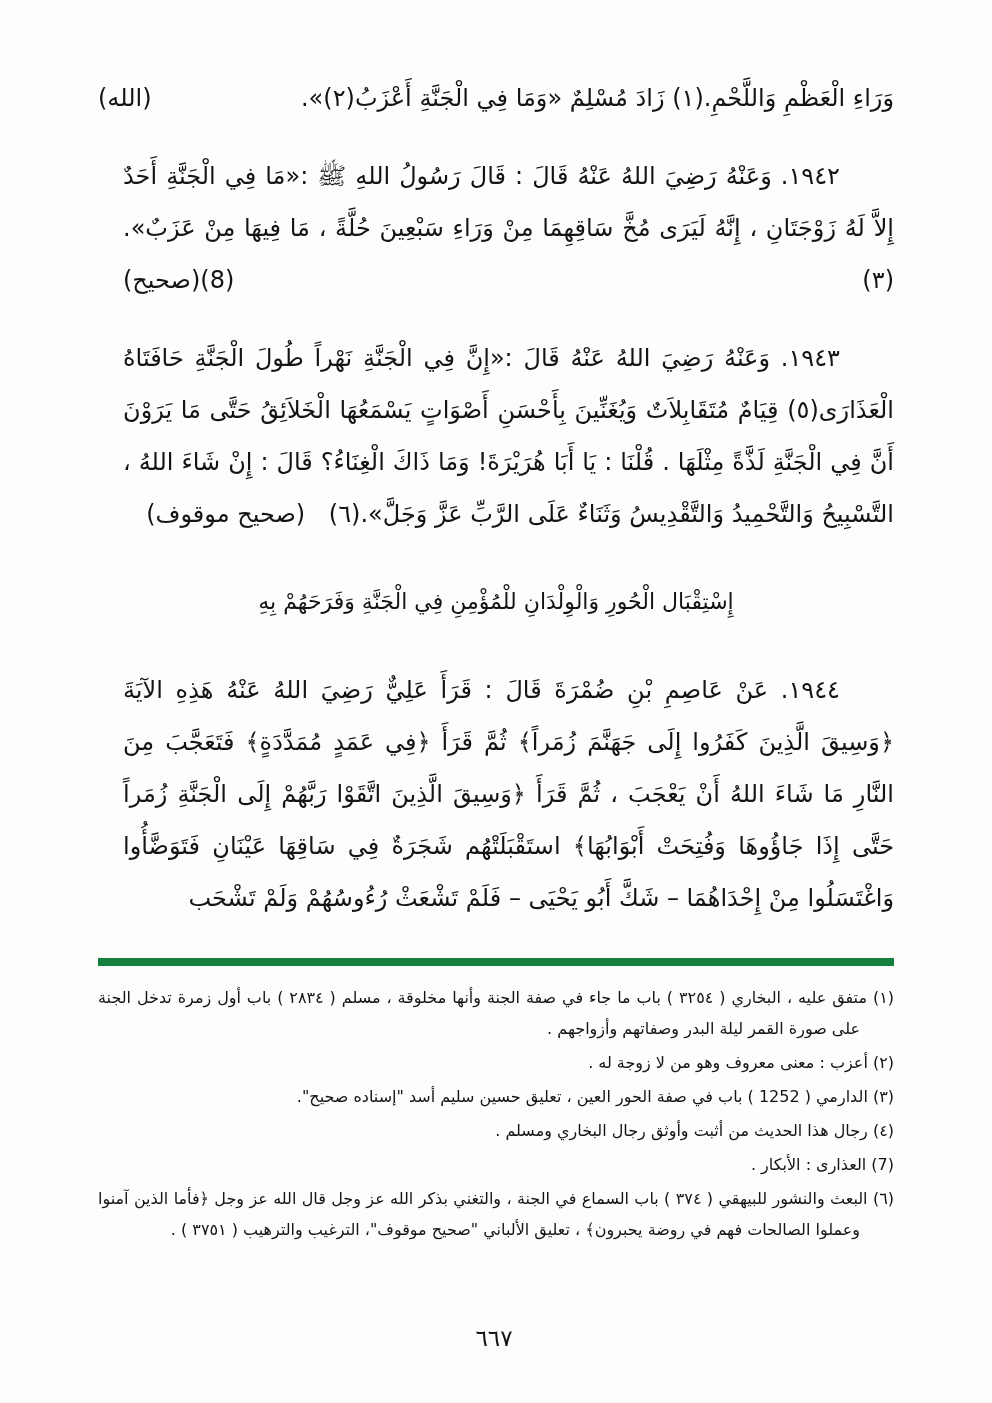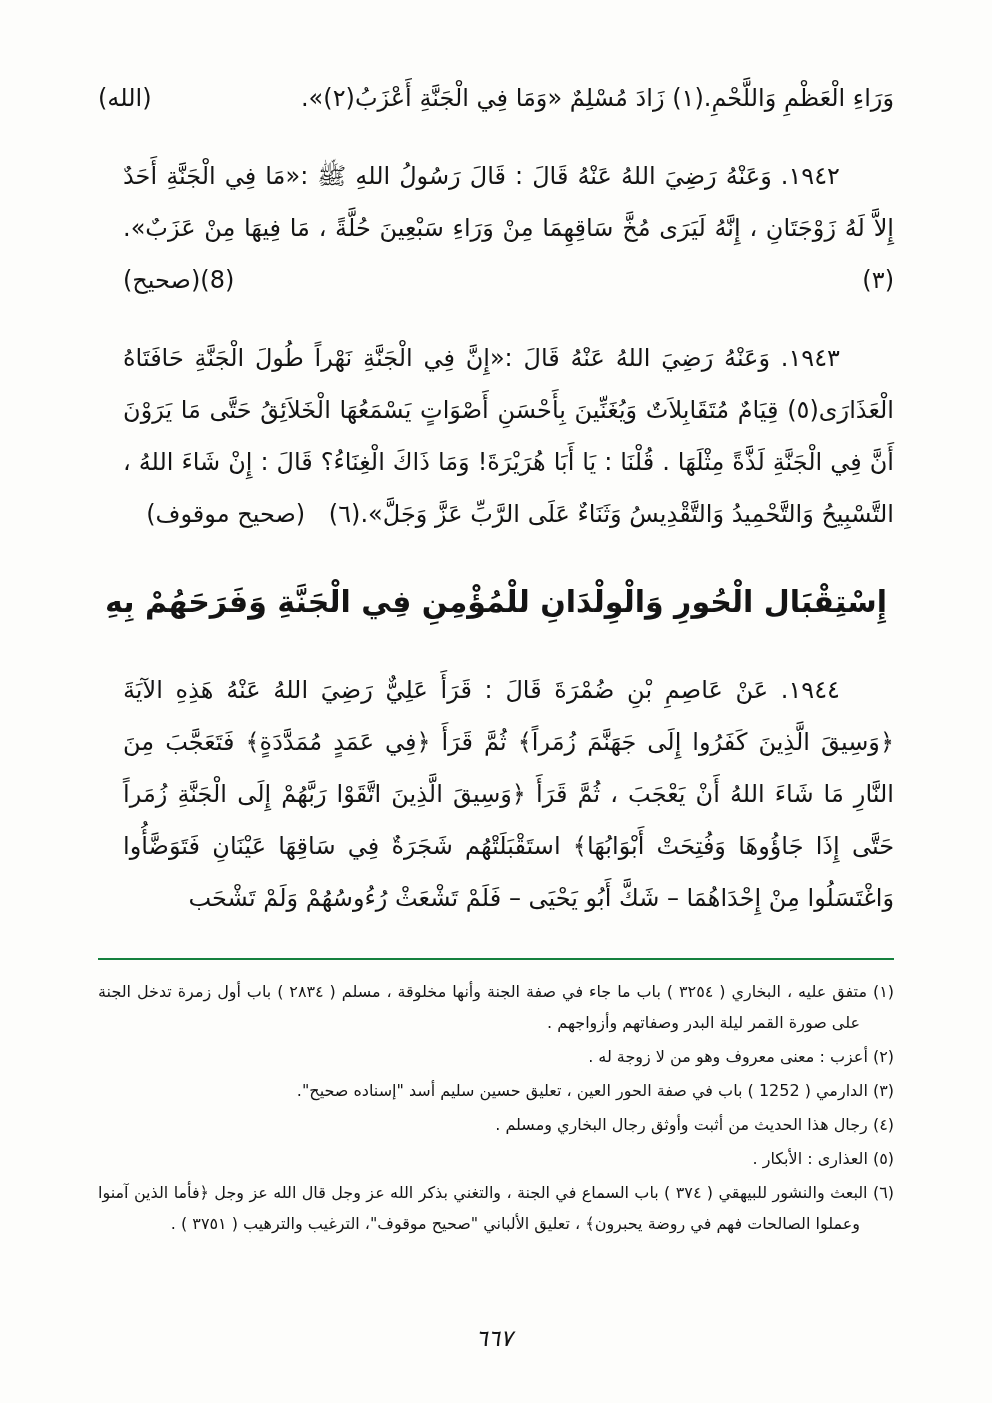--- a/index.html
+++ b/index.html
@@ -21,47 +21,46 @@
     font-size: 24px;
     line-height: 52px;
     text-align: justify;
     margin: 0 0 26px 0;
   }
   .para::after { content: ""; display: block; clear: both; }
   .indent { text-indent: 54px; margin-left: 25px; }
   .grade-float { float: left; white-space: nowrap; }
   .grade-inline { margin-right: 16px; white-space: nowrap; }
   .heading {
-    font-size: 30px;
-    font-weight: bold;
+    font-size: 22px;
+    font-weight: normal;
     text-align: center;
     margin: 36px 0 36px 0;
     line-height: 52px;
   }
   .footnotes {
     margin-top: 34px;
-    border-top: 2px solid #15803d;
+    border-top: 8px solid #15803d;
     padding-top: 16px;
     font-size: 16px;
     line-height: 31px;
   }
   .footnote {
     text-align: justify;
     padding-right: 34px;
     text-indent: -34px;
     margin: 0 0 3px 0;
   }
   .page-number {
     position: absolute;
     bottom: 52px;
     left: 0;
     right: 4px;
     text-align: center;
     font-size: 23px;
-    font-style: italic;
   }
 </style>
 </head>
 <body>
 
 <div class="page">
 
   <p class="para">
     <span>وَرَاءِ الْعَظْمِ وَاللَّحْمِ.(١) زَادَ مُسْلِمٌ «وَمَا فِي الْجَنَّةِ أَعْزَبُ(٢)».</span>
     <span class="grade-float">(الله)</span>
@@ -81,19 +80,19 @@
 
   <p class="para indent">
     <span>١٩٤٤. عَنْ عَاصِمِ بْنِ ضُمْرَةَ قَالَ : قَرَأَ عَلِيٌّ رَضِيَ اللهُ عَنْهُ هَذِهِ الآيَةَ ﴿وَسِيقَ الَّذِينَ كَفَرُوا إِلَى جَهَنَّمَ زُمَراً﴾ ثُمَّ قَرَأَ ﴿فِي عَمَدٍ مُمَدَّدَةٍ﴾ فَتَعَجَّبَ مِنَ النَّارِ مَا شَاءَ اللهُ أَنْ يَعْجَبَ ، ثُمَّ قَرَأَ ﴿وَسِيقَ الَّذِينَ اتَّقَوْا رَبَّهُمْ إِلَى الْجَنَّةِ زُمَراً حَتَّى إِذَا جَاؤُوهَا وَفُتِحَتْ أَبْوَابُهَا﴾ استَقْبَلَتْهُم شَجَرَةٌ فِي سَاقِهَا عَيْنَانِ فَتَوَضَّأُوا وَاغْتَسَلُوا مِنْ إِحْدَاهُمَا – شَكَّ أَبُو يَحْيَى – فَلَمْ تَشْعَثْ رُءُوسُهُمْ وَلَمْ تَشْحَب</span>
   </p>
 
   <div class="footnotes">
     <p class="footnote">(١) متفق عليه ، البخاري ( ٣٢٥٤ ) باب ما جاء في صفة الجنة وأنها مخلوقة ، مسلم ( ٢٨٣٤ ) باب أول زمرة تدخل الجنة على صورة القمر ليلة البدر وصفاتهم وأزواجهم .</p>
     <p class="footnote">(٢) أعزب : معنى معروف وهو من لا زوجة له .</p>
     <p class="footnote">(٣) الدارمي ( 1252 ) باب في صفة الحور العين ، تعليق حسين سليم أسد "إسناده صحيح".</p>
     <p class="footnote">(٤) رجال هذا الحديث من أثبت وأوثق رجال البخاري ومسلم .</p>
-    <p class="footnote">(٥) العذارى : الأبكار .</p>
+    <p class="footnote">(7) العذارى : الأبكار .</p>
     <p class="footnote">(٦) البعث والنشور للبيهقي ( ٣٧٤ ) باب السماع في الجنة ، والتغني بذكر الله عز وجل قال الله عز وجل ﴿فأما الذين آمنوا وعملوا الصالحات فهم في روضة يحبرون﴾ ، تعليق الألباني "صحيح موقوف"، الترغيب والترهيب ( ٣٧٥١ ) .</p>
   </div>
 
 </div>
 
 <div class="page-number">٦٦٧</div>
 
 </body></html>

